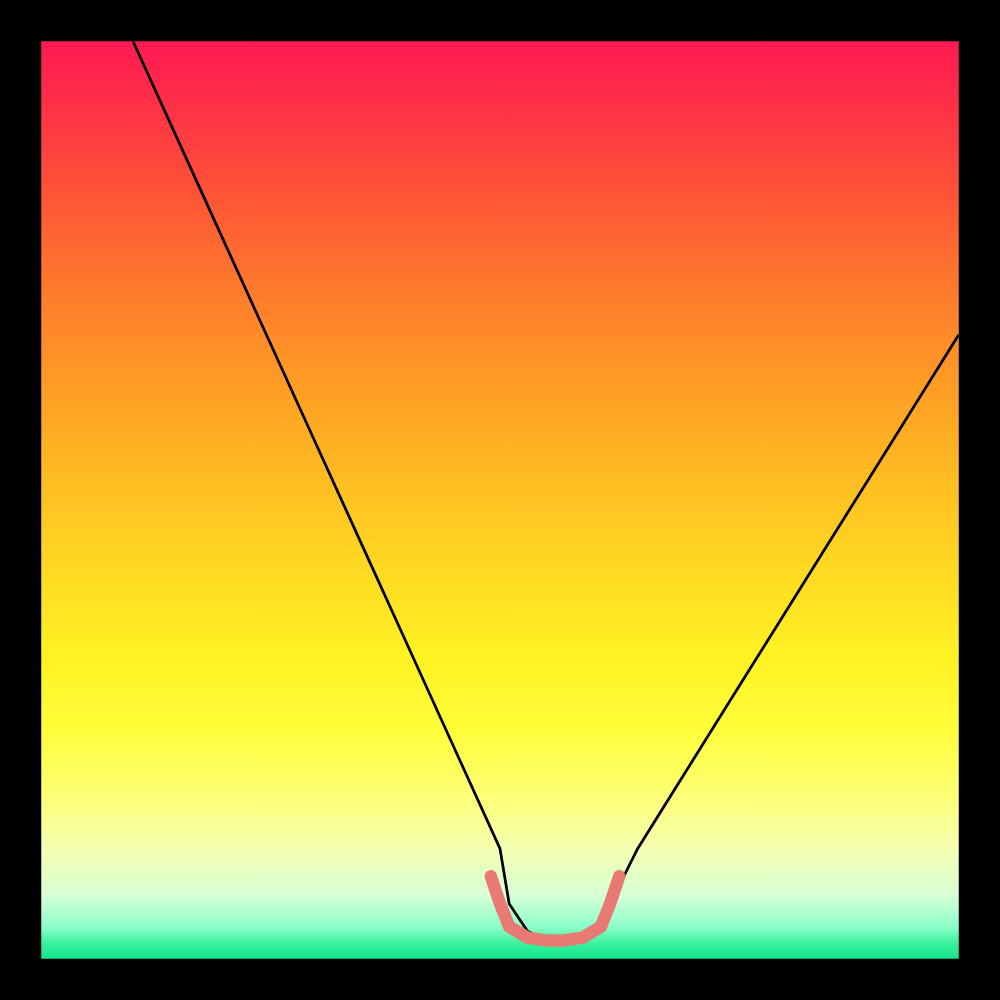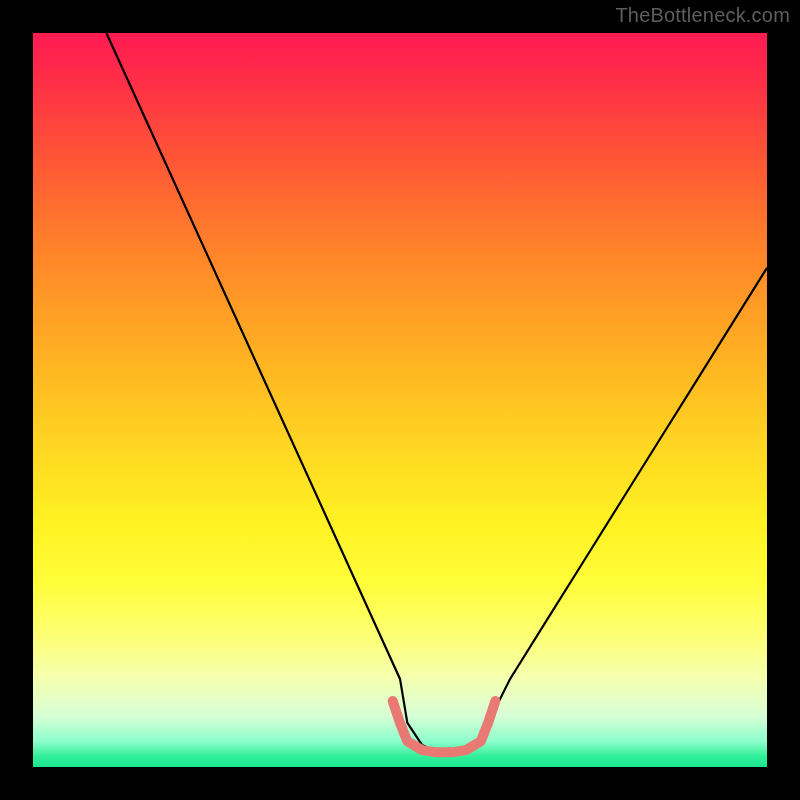--- a/index.html
+++ b/index.html
@@ -56,20 +56,19 @@
     left: 0;
     top: 0;
     width: 734px;
     height: 734px;
   }
 </style>
 </head>
 <body>
 
 <div class="frame">
-  <div class="watermark">TheBottleneck.com</div>
   <div class="plot-area">
     <svg class="curve" viewBox="0 0 734 734" preserveAspectRatio="none">
       <path fill="none" stroke="#000" stroke-width="2.2" d="M73.40 0.00 L110.10 80.74 L146.80 161.48 L183.50 242.22 L220.20 322.96 L256.90 403.70 L293.60 484.44 L330.30 565.18 L367.00 645.92 L374.34 689.96 L389.02 711.98 L403.70 719.32 L418.38 719.32 L433.06 719.32 L447.74 711.98 L455.08 689.96 L477.10 645.92 L513.80 587.20 L550.50 528.48 L587.20 469.76 L623.90 411.04 L660.60 352.32 L697.30 293.60 L734.00 234.88"></path>
       <path fill="none" stroke="#e87a73" stroke-width="10" stroke-linecap="round" stroke-linejoin="round" d="M359.66 667.94 L367.00 689.96 L374.34 708.31 L389.02 717.12 L403.70 719.32 L418.38 719.32 L433.06 717.12 L447.74 708.31 L455.08 689.96 L462.42 667.94"></path>
     </svg>
   </div>
 </div>
 
 </body></html>

